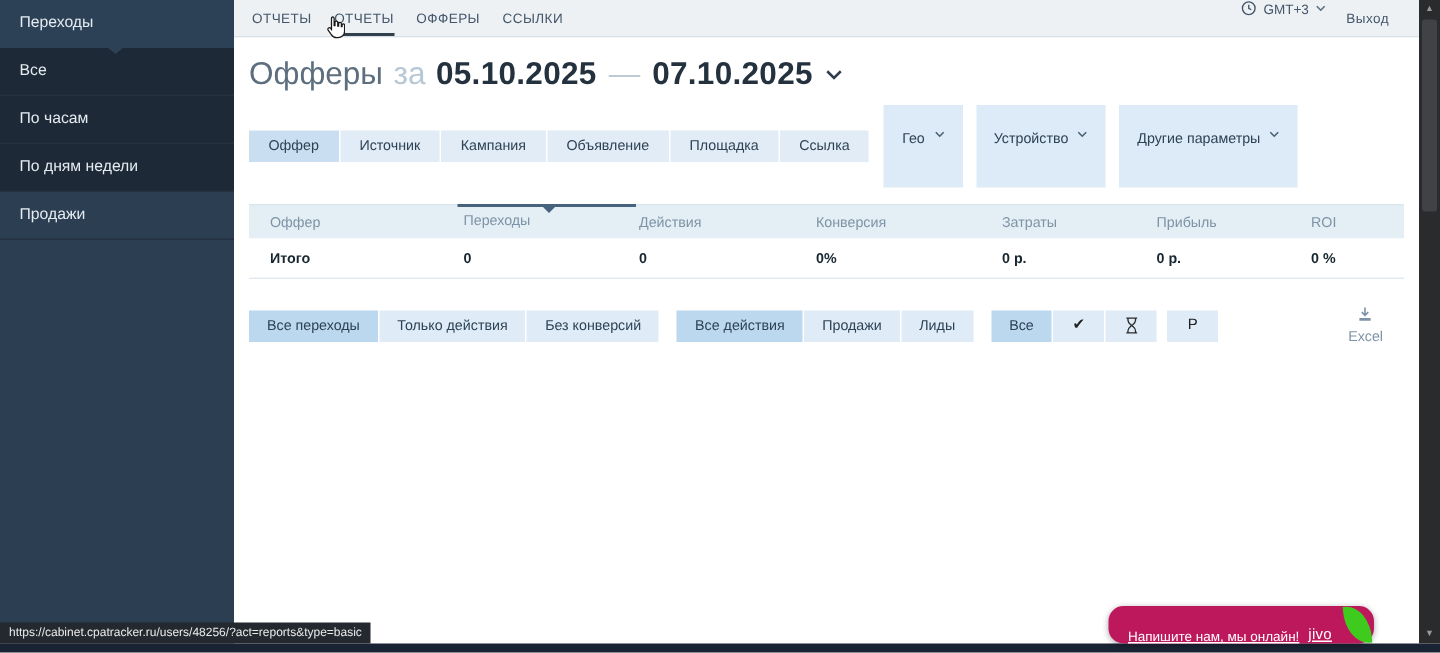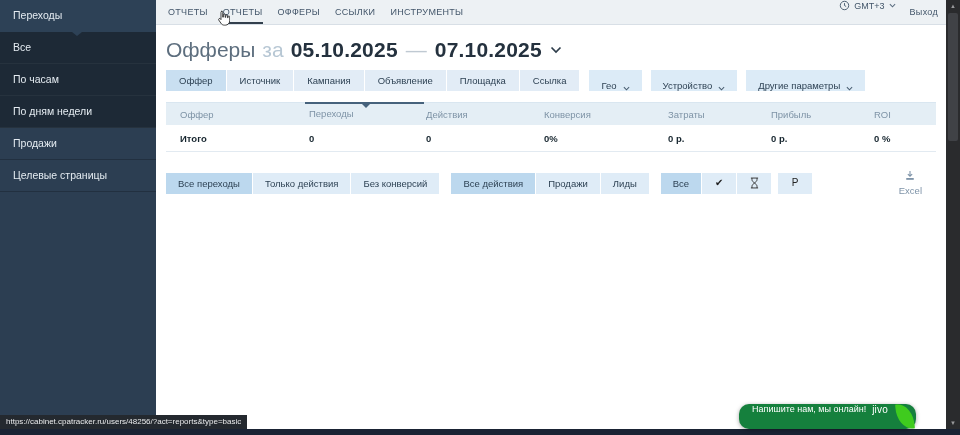--- a/index.html
+++ b/index.html
@@ -39,21 +39,21 @@
     box-sizing:border-box;padding:0 10px;}
   .title-row{margin-top:13px;display:flex;align-items:center;font-size:21px;color:#5d6e7e;white-space:nowrap;}
   .title-row .prep{color:#b7c7d4;margin:0 7px;}
   .title-row .date-bold{font-weight:700;color:#24313e;letter-spacing:.2px;cursor:pointer;}
   .title-row .dash{color:#bfc9d2;margin:0 8px;}
   .title-row .date-chevron{margin-left:8px;color:#2e3d4b;cursor:pointer;}
   .tabs-row{margin-top:8px;display:flex;align-items:center;}
   .seg{height:21px;line-height:21px;padding:0 13px;font-size:9.5px;color:#2e4254;
     background:#e2ecf6;margin-right:1px;cursor:pointer;white-space:nowrap;}
   .seg.active{background:#c9dff1;}
-  .dd{height:21px;display:flex;align-items:flex-end;gap:6px;padding:0 12px;font-size:9.5px;
+  .dd{height:21px;display:flex;align-items:flex-start;gap:6px;padding:17px 12px;font-size:9.5px;
     color:#2e4254;background:#dcebf7;margin-left:9px;cursor:pointer;white-space:nowrap;}
   .dd svg{color:#4a5f72;}
   
   .rtable{margin-top:11px;}
   .t-head{display:grid;grid-template-columns:143px 117px 118px 124px 103px 103px 1fr;
     background:#e4eef5;height:22px;align-items:center;font-size:9.5px;color:#7e93a6;
     border-top:1px solid #d9e6f0;}
   .t-head>div{cursor:pointer;}
   .t-head>div:first-child{padding-left:14px;}
   .th-sorted{position:relative;height:100%;line-height:22px;}
@@ -72,23 +72,23 @@
   .fbtn.active{background:#bcd8ee;}
   .fbtn.icon{width:34px;padding:0;display:flex;align-items:center;justify-content:center;color:#222;}
   .fbtn.icon .glyph{font-size:10px;line-height:1;}
   .fbtn.sep{margin-left:6px;}
   .excel{margin-left:auto;margin-right:14px;display:flex;align-items:center;gap:4px;
     color:#7e93a8;font-size:9.5px;cursor:pointer;flex-direction:column;}
   
   .url-tooltip{position:absolute;left:0;top:415px;height:14px;line-height:14px;background:#24292f;
     color:#e9eaeb;font-size:8px;padding:0 6px;z-index:30;white-space:nowrap;}
   .bottom-strip{position:absolute;left:0;top:429px;width:960px;height:6px;background:#1a2334;}
-  .chat-widget{position:absolute;right:44px;top:404px;width:177px;height:25px;background:#15803d;
-    border-radius:10px;display:flex;align-items:flex-start;color:#fff;z-index:25;cursor:pointer;
-    box-shadow:0 1px 4px rgba(0,0,0,.35);}
+  .chat-widget{position:absolute;right:44px;top:404px;width:177px;height:25px;background:#be185d;
+    border-radius:10px;display:flex;align-items:flex-end;color:#fff;z-index:25;cursor:pointer;
+    box-shadow:0 1px 4px rgba(0,0,0,.35);text-decoration:underline;}
   .chat-msg{font-size:9px;margin-left:13px;white-space:nowrap;}
   .chat-brand{margin-left:auto;margin-right:28px;font-size:10px;letter-spacing:.2px;}
   .chat-leaf{position:absolute;right:2px;top:0;width:18px;height:25px;background:#3fcb1e;
     border-radius:0 90% 0 90%;transform:rotate(-4deg);}
   
   .scrollbar{position:absolute;right:0;top:0;width:14px;height:429px;background:#2a2b2d;z-index:40;}
   .sb-btn{position:absolute;left:0;width:14px;height:12px;color:#98999b;font-size:6px;
     text-align:center;line-height:12px;cursor:pointer;}
   .sb-up{top:0;}
   .sb-down{bottom:0;}
@@ -96,41 +96,39 @@
 </style>
 </head>
 <body>
 
 <div class="sidebar">
   <div class="side-item section active-section">Переходы</div>
   <div class="side-item sub">Все</div>
   <div class="side-item sub">По часам</div>
   <div class="side-item sub">По дням недели</div>
   <div class="side-item section">Продажи</div>
-  <div class="side-item section">Целевые страницы</div>
 </div>
 
 <div class="topbar">
   <span class="nav-item">ОТЧЕТЫ</span>
   <span class="nav-item active">ОТЧЕТЫ</span>
   <span class="nav-item">ОФФЕРЫ</span>
   <span class="nav-item">ССЫЛКИ</span>
-  <span class="nav-item">ИНСТРУМЕНТЫ</span>
   <div class="topbar-right">
     <span class="tz">
       <svg width="11" height="11" viewBox="0 0 12 12">
           <circle cx="6" cy="6" r="4.6" fill="none" stroke="#43566a" stroke-width="1"></circle>
           <path d="M6 3.4V6l1.8 1.1" fill="none" stroke="#43566a" stroke-width="1"></path>
         </svg>
       <span>GMT+3</span>
       <svg width="7" height="5" viewBox="0 0 8 5">
           <path d="M1 1l3 3 3-3" fill="none" stroke="#5b6d80" stroke-width="1.2"></path>
         </svg>
     </span>
-    <span class="nav-item" style="margin-right:0;">Выход</span>
+    <span class="nav-item" style="margin-right:12px;">Выход</span>
   </div>
 </div>
 
 <svg class="cursor-icon" width="13" height="16" viewBox="0 0 14 17">
   <path d="M5 1.2c.7 0 1.2.5 1.2 1.2v5.2h.6V5.2c0-.6.5-1 1-1 .6 0 1 .4 1 1v2.6h.6V6.2c0-.6.4-1 1-1 .5 0 1 .4 1 1v2h.5v-1c0-.5.4-.9.9-.9s.9.4.9.9v4.3c0 2.6-2.1 4.7-4.7 4.7h-1c-1.5 0-2.9-.7-3.7-2l-2.4-3.5c-.3-.5-.2-1.1.3-1.5.5-.3 1.1-.2 1.5.2l.6.8V2.4c0-.7.5-1.2 1.2-1.2z" fill="#fff" stroke="#1a1a1a" stroke-width="0.9"></path>
 </svg>
 
 <div class="main">
 
   <div class="title-row">

